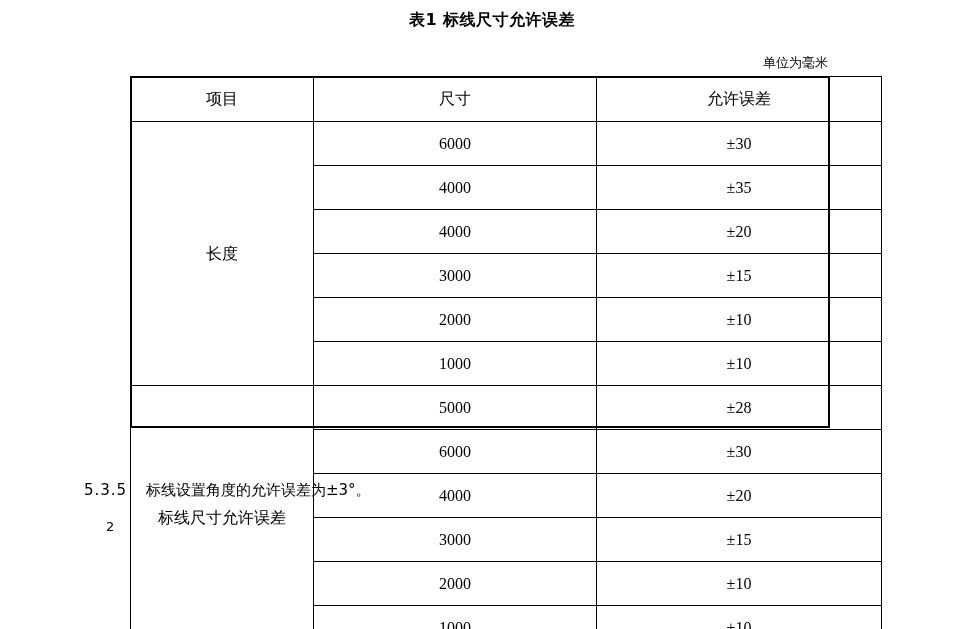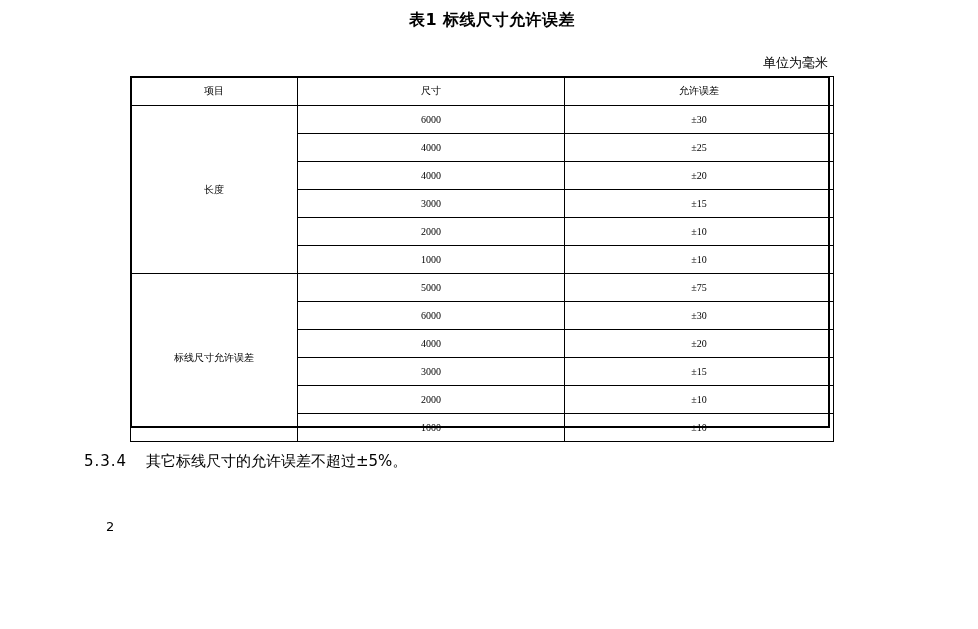--- a/index.html
+++ b/index.html
@@ -44,23 +44,23 @@
     left: 130px;
     top: 76px;
     width: 700px;
     border-collapse: collapse;
     table-layout: fixed;
   }
   table.spec td, table.spec th {
     border: 1px solid #000000;
     text-align: center;
     font-family: "Liberation Serif", "DejaVu Serif", serif;
-    font-size: 10px;
+    font-size: 16px;
     font-weight: normal;
-    padding: 0;
+    padding: 8px;
     height: 27px;
     line-height: 27px;
   }
   table.spec th {
     height: 28px;
     line-height: 28px;
   }
   table.spec .col-item { width: 166px; }
   table.spec .col-size { width: 266px; }
   table.spec .col-tol  { width: 268px; margin-left: 28px; }
@@ -116,21 +116,21 @@
       </tr>
     </thead>
     <tbody>
       <tr>
         <td class="rowhead" rowspan="6">长度</td>
         <td>6000</td>
         <td>±30</td>
       </tr>
       <tr>
         <td>4000</td>
-        <td>±25</td>
+        <td>±35</td>
       </tr>
       <tr>
         <td>4000</td>
         <td>±20</td>
       </tr>
       <tr>
         <td>3000</td>
         <td>±15</td>
       </tr>
       <tr>
@@ -138,21 +138,21 @@
         <td>±10</td>
       </tr>
       <tr>
         <td>1000</td>
         <td>±10</td>
       </tr>
 
       <tr>
         <td class="rowhead" rowspan="6">标线尺寸允许误差</td>
         <td>5000</td>
-        <td>±75</td>
+        <td>±28</td>
       </tr>
       <tr>
         <td>6000</td>
         <td>±30</td>
       </tr>
       <tr>
         <td>4000</td>
         <td>±20</td>
       </tr>
       <tr>
@@ -165,20 +165,20 @@
       </tr>
       <tr>
         <td>1000</td>
         <td>±10</td>
       </tr>
     </tbody>
   </table>
 
   <div class="outer-border"></div>
 
-  <div class="clause clause-1">
-    <span class="num">5.3.4</span><span>其它标线尺寸的允许误差不超过±5%。</span>
+
+  <div class="clause clause-2">
+    <span class="num">5.3.5</span><span>标线设置角度的允许误差为±3°。</span>
   </div>
-
 
   <div class="page-number">2</div>
 
 </div>
 
 </body></html>

